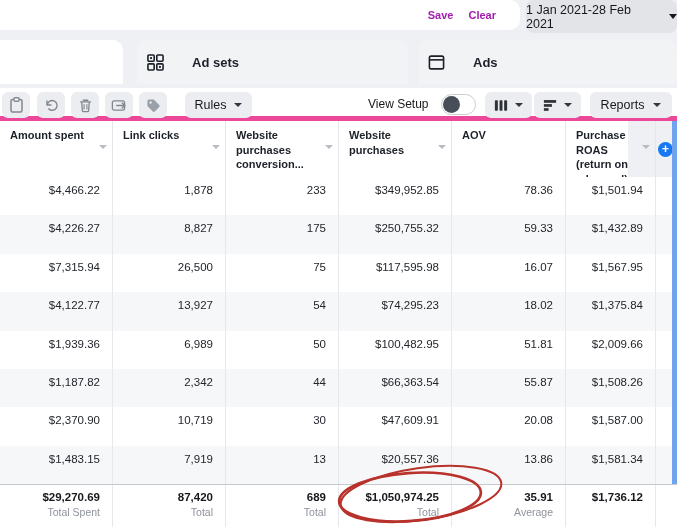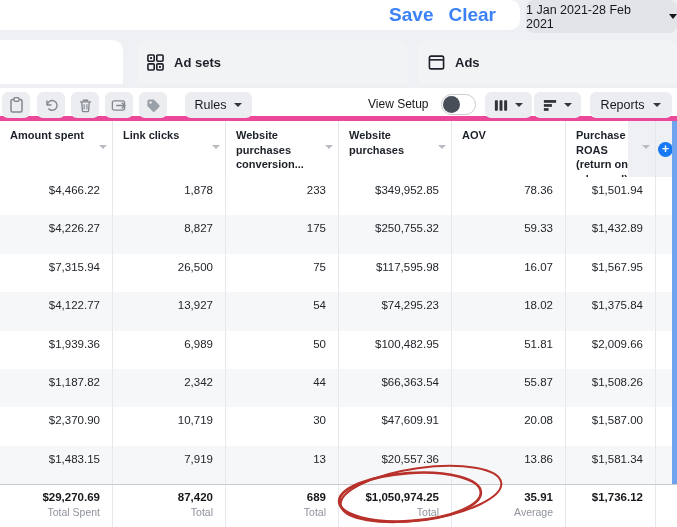--- a/index.html
+++ b/index.html
@@ -4,29 +4,29 @@
 <style>
   * { margin:0; padding:0; box-sizing:border-box; }
   body { background:#dfe1e5; font-family:"Liberation Sans","DejaVu Sans",sans-serif; }
   .page { position:relative; width:677px; height:527px; background:#eef0f3; overflow:hidden;
           font-family:"Liberation Sans","DejaVu Sans",sans-serif; color:#1c2028; }
 
   
   .filters-bar { position:absolute; left:0; top:0; width:520px; height:30px; background:#fff;
                  border-radius:0 10px 10px 0; display:flex; align-items:center;
                  justify-content:flex-end; gap:15px; padding-right:24px; }
-  .link-blue { color:#3b82f6; font-size:19px; font-weight:700; cursor:pointer; }
+  .link-blue { color:#a21caf; font-size:11px; font-weight:700; cursor:pointer; }
   .date-box { position:absolute; left:526px; top:0; width:151px; height:33px; background:#e2e4e8;
               border-radius:8px; display:flex; align-items:center; justify-content:center;
               gap:9px; font-size:12.5px; font-weight:400; color:#16181c; cursor:pointer; }
   .caret-dark { width:0; height:0; border-left:4.5px solid transparent; border-right:4.5px solid transparent;
                 border-top:5.5px solid #16181c; }
 
   
-  .tab { position:absolute; top:40px; height:44px; display:flex; align-items:center; gap:10px;
+  .tab { position:absolute; top:40px; height:44px; display:flex; align-items:center; gap:28px;
          padding-left:10px; font-size:13px; font-weight:700; cursor:pointer; }
   .tab-selected { left:0; width:123px; background:#fff; border-radius:0 10px 0 0; }
   .tab-adsets   { left:137px; width:271px; background:#f2f3f5; border-radius:10px 10px 0 0; }
   .tab-ads      { left:418px; width:259px; background:#f2f3f5; border-radius:10px 10px 0 0; }
   .tab svg { flex:0 0 auto; }
 
   
   .toolbar { position:absolute; left:0; top:88px; width:677px; height:33px; background:#fff;
              border-bottom:5px solid #ec4899; }
   .tbtn { position:absolute; top:4px; height:26px; background:#ecedf0; border-radius:6px;

